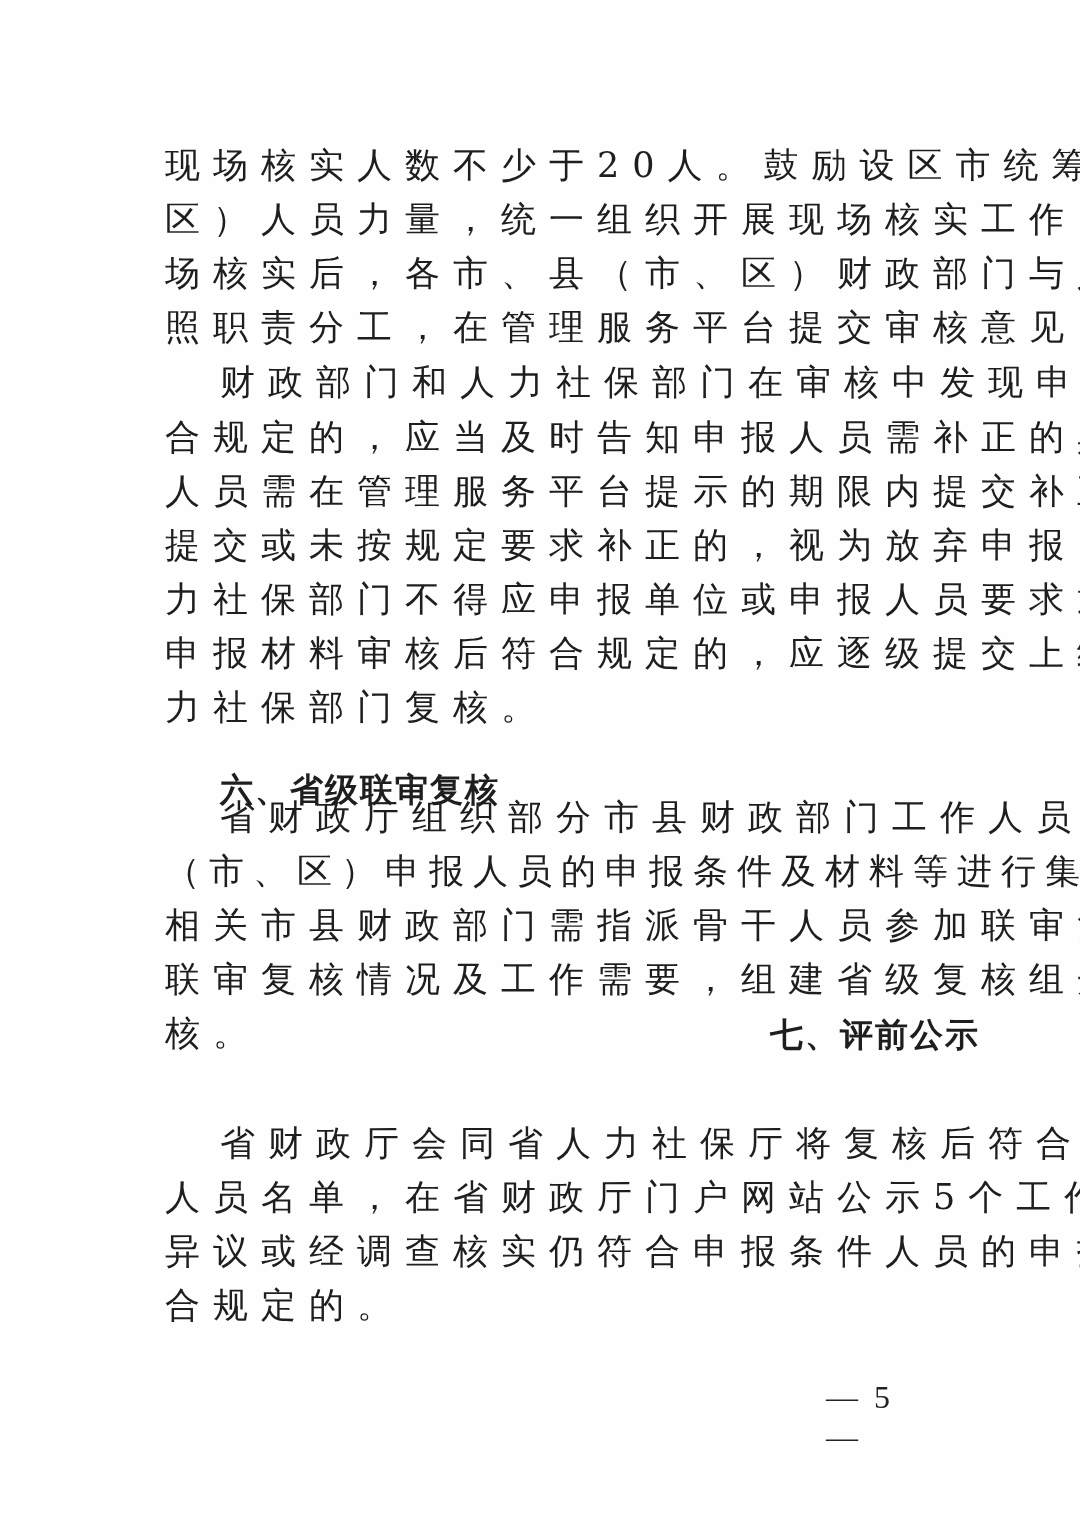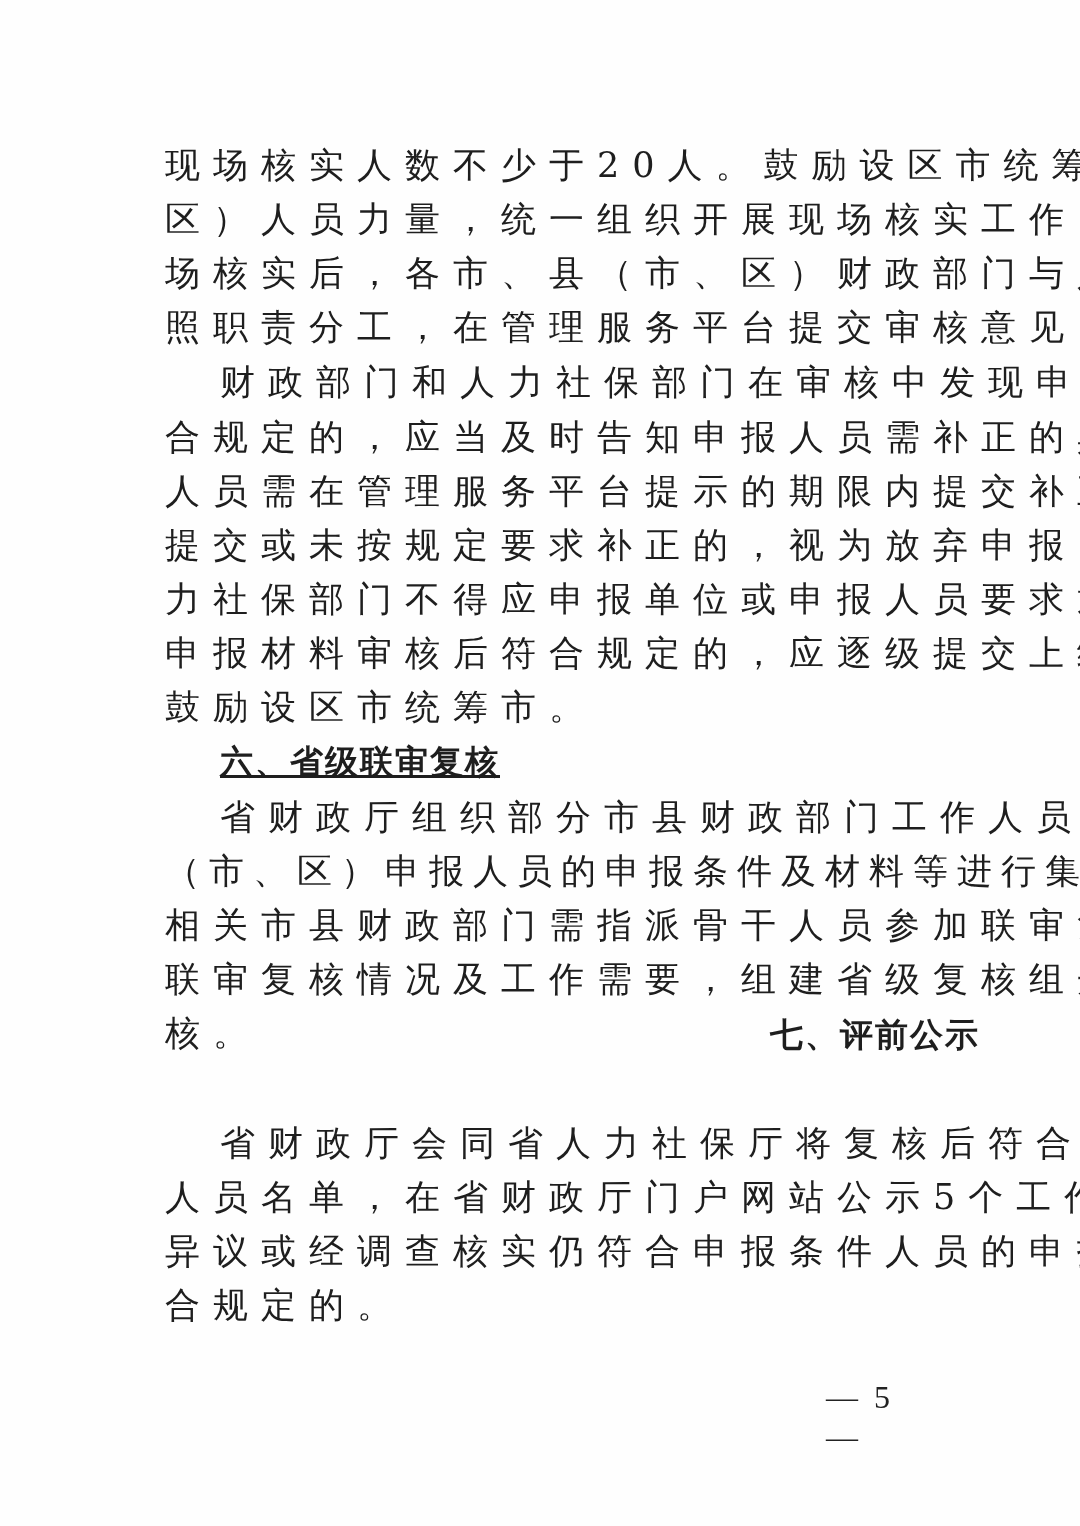--- a/index.html
+++ b/index.html
@@ -27,23 +27,23 @@
   <div class="line" style="top:191px;letter-spacing:13px;">区）人员力量，统一组织开展现场核实工作。经财政部门现</div>
   <div class="line" style="top:245px;letter-spacing:13px;">场核实后，各市、县（市、区）财政部门与人力社保部门按</div>
   <div class="line" style="top:299px;letter-spacing:13px;">照职责分工，在管理服务平台提交审核意见。</div>
 
   <div class="line indent" style="top:354px;letter-spacing:13px;">财政部门和人力社保部门在审核中发现申报材料不符</div>
   <div class="line" style="top:409px;letter-spacing:13px;">合规定的，应当及时告知申报人员需补正的具体事项；申报</div>
   <div class="line" style="top:463px;letter-spacing:13px;">人员需在管理服务平台提示的期限内提交补正材料，逾期未</div>
   <div class="line" style="top:517px;letter-spacing:13px;">提交或未按规定要求补正的，视为放弃申报。财政部门和人</div>
   <div class="line" style="top:571px;letter-spacing:13px;">力社保部门不得应申报单位或申报人员要求退回申报材料。</div>
   <div class="line" style="top:625px;letter-spacing:13px;">申报材料审核后符合规定的，应逐级提交上级财政部门和人</div>
-  <div class="line" style="top:679px;letter-spacing:13px;">鼓励设区市统筹市。</div>
+  <div class="line" style="top:679px;letter-spacing:13px;">力社保部门复核。</div>
 
-  <div class="line heading" style="top:734px;text-decoration:underline;">六、省级联审复核</div>
+  <div class="line heading" style="top:762px;">六、省级联审复核</div>
 
   <div class="line indent" style="top:789px;letter-spacing:13px;">省财政厅组织部分市县财政部门工作人员，对各市、县</div>
   <div class="line" style="top:843px;letter-spacing:9px;">（市、区）申报人员的申报条件及材料等进行集中联审复核。</div>
   <div class="line" style="top:897px;letter-spacing:13px;">相关市县财政部门需指派骨干人员参加联审复核工作。根据</div>
   <div class="line" style="top:951px;letter-spacing:13px;">联审复核情况及工作需要，组建省级复核组开展交叉抽查复</div>
   <div class="line" style="top:1005px;letter-spacing:13px;">核。</div>
 
   <div class="line heading" style="top:1007px;text-align:right;">七、评前公示</div>
 
   <div class="line indent" style="top:1115px;letter-spacing:13px;">省财政厅会同省人力社保厅将复核后符合申报条件的</div>

